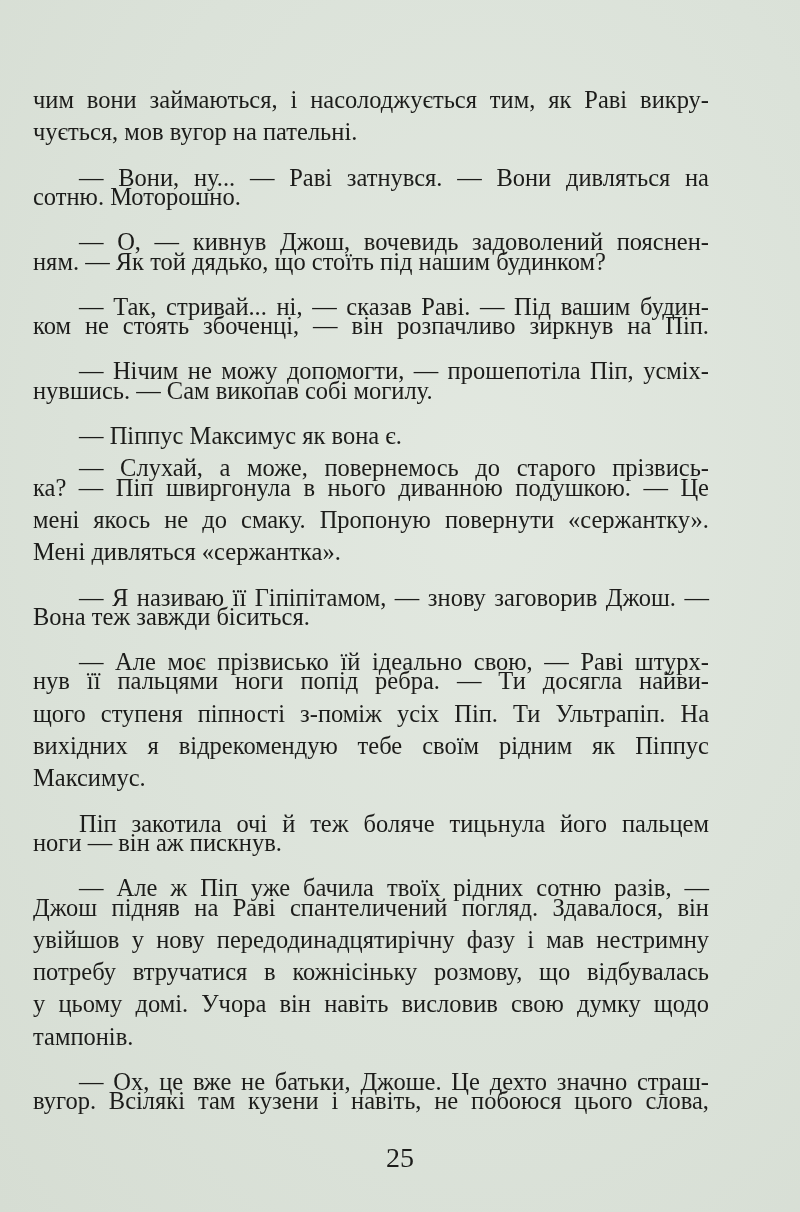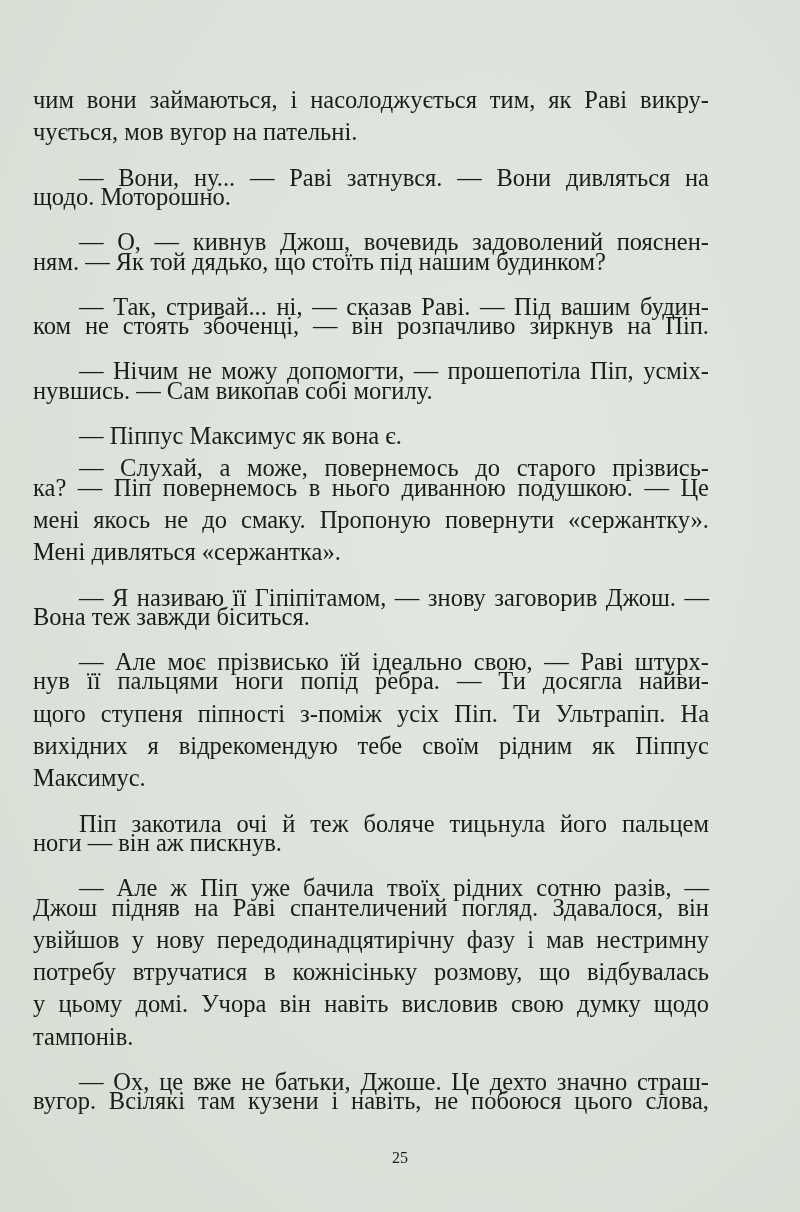--- a/index.html
+++ b/index.html
@@ -16,41 +16,41 @@
     position:absolute; left:0; width:676px;
     font-size:24.5px; line-height:32px; height:32px;
     white-space:nowrap;
     transform-origin: left center;
   }
   .line.justify { text-align:justify; text-align-last:justify; }
   .line.last { text-align:left; text-align-last:left; }
   .line.indent { padding-left:46px; width:630px;margin-top:13px; }
   .page-number {
     position:absolute; top:1143px; left:0; width:800px; text-align:center;
-    font-size:16px; line-height:30px;
+    font-size:28px; line-height:30px;
   }
 </style>
 </head>
 <body>
 
 <div class="page">
   <div class="page-body" id="page-body">
       <div class="line justify" style="top: 84px;">чим вони займаються, і насолоджується тим, як Раві викру-</div>
       <div class="line last" style="top: 116.3px;">чується, мов вугор на пательні.</div>
       <div class="line justify indent" style="top: 148.6px;">— Вони, ну... — Раві затнувся. — Вони дивляться на</div>
-      <div class="line last" style="top: 180.9px;">щодо. Моторошно.</div>
+      <div class="line last" style="top: 180.9px;">сотню. Моторошно.</div>
       <div class="line justify indent" style="top: 213.2px;">— О, — кивнув Джош, вочевидь задоволений пояснен-</div>
       <div class="line last" style="top: 245.5px;">ням. — Як той дядько, що стоїть під нашим будинком?</div>
       <div class="line justify indent" style="top: 277.8px;">— Так, стривай... ні, — сказав Раві. — Під вашим будин-</div>
       <div class="line justify" style="top: 310.1px;">ком не стоять збоченці, — він розпачливо зиркнув на Піп.</div>
       <div class="line justify indent" style="top: 342.4px;">— Нічим не можу допомогти, — прошепотіла Піп, усміх-</div>
       <div class="line last" style="top: 374.7px;">нувшись. — Сам викопав собі могилу.</div>
       <div class="line last indent" style="top: 407px;">— Піппус Максимус як вона є.</div>
       <div class="line justify indent" style="top: 439.3px;">— Слухай, а може, повернемось до старого прізвись-</div>
-      <div class="line justify" style="top: 471.6px;">ка? — Піп повернемось в нього диванною подушкою. — Це</div>
+      <div class="line justify" style="top: 471.6px;">ка? — Піп швиргонула в нього диванною подушкою. — Це</div>
       <div class="line justify" style="top: 503.9px;">мені якось не до смаку. Пропоную повернути «сержантку».</div>
       <div class="line last" style="top: 536.2px;">Мені дивляться «сержантка».</div>
       <div class="line justify indent" style="top: 568.5px;">— Я називаю її Гіпіпітамом, — знову заговорив Джош. —</div>
       <div class="line last" style="top: 600.8px;">Вона теж завжди біситься.</div>
       <div class="line justify indent" style="top: 633.1px;">— Але моє прізвисько їй ідеально свою, — Раві штурх-</div>
       <div class="line justify" style="top: 665.4px;">нув її пальцями ноги попід ребра. — Ти досягла найви-</div>
       <div class="line justify" style="top: 697.7px;">щого ступеня піпності з-поміж усіх Піп. Ти Ультрапіп. На</div>
       <div class="line justify" style="top: 730px;">вихідних я відрекомендую тебе своїм рідним як Піппус</div>
       <div class="line last" style="top: 762.3px;">Максимус.</div>
       <div class="line justify indent" style="top: 794.6px;">Піп закотила очі й теж боляче тицьнула його пальцем</div>

